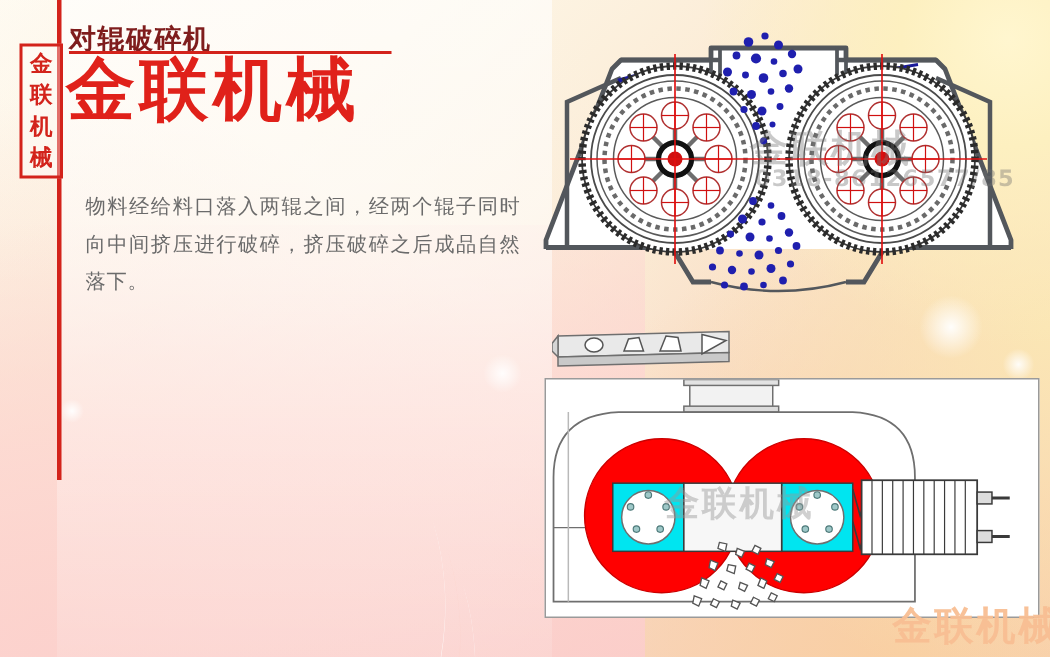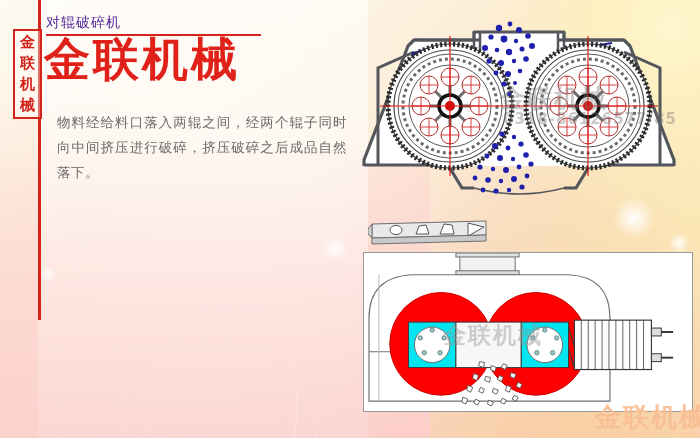--- a/index.html
+++ b/index.html
@@ -55,32 +55,32 @@
     padding:1px 0;box-sizing:border-box;
   }
   .logo-badge span{
     font-size:15px;line-height:1;color:#d3231b;font-weight:bold;
     font-family:"DejaVu Sans","Liberation Sans",sans-serif;
   }
 
   
   .kicker{
     position:absolute;left:46px;top:14px;
-    font-size:14px;font-weight:normal;color:#4c1d95;letter-spacing:1px;
+    font-size:18px;font-weight:bold;color:#7f1d1d;letter-spacing:1px;
   }
   .kicker-rule{position:absolute;left:46px;top:34px;width:215px;height:2px;background:#d3231b;}
   .headline{
     position:absolute;left:44px;top:36px;
     font-size:46px;font-weight:bold;color:#e0211a;letter-spacing:3px;line-height:1;
   }
 
   
   .para{
     position:absolute;color:#6b6b6b;font-size:13.5px;line-height:25px;
-    letter-spacing:.5px;text-align:justify;
+    letter-spacing:.5px;text-align:justify;margin-top:16px;
   }
   .para-1{left:57px;top:110px;width:290px;}
   .para-2{left:57px;top:243px;width:292px;}
 
   
   .fig{position:absolute;}
   .fig-top{left:356px;top:6px;width:340px;height:200px;}
   .fig-bottom{left:363px;top:252px;width:330px;height:160px;
     background:#ffffff;border:1px solid #9a9a9a;box-sizing:border-box;}
   .fig-feeder{left:368px;top:218px;width:130px;height:34px;}

